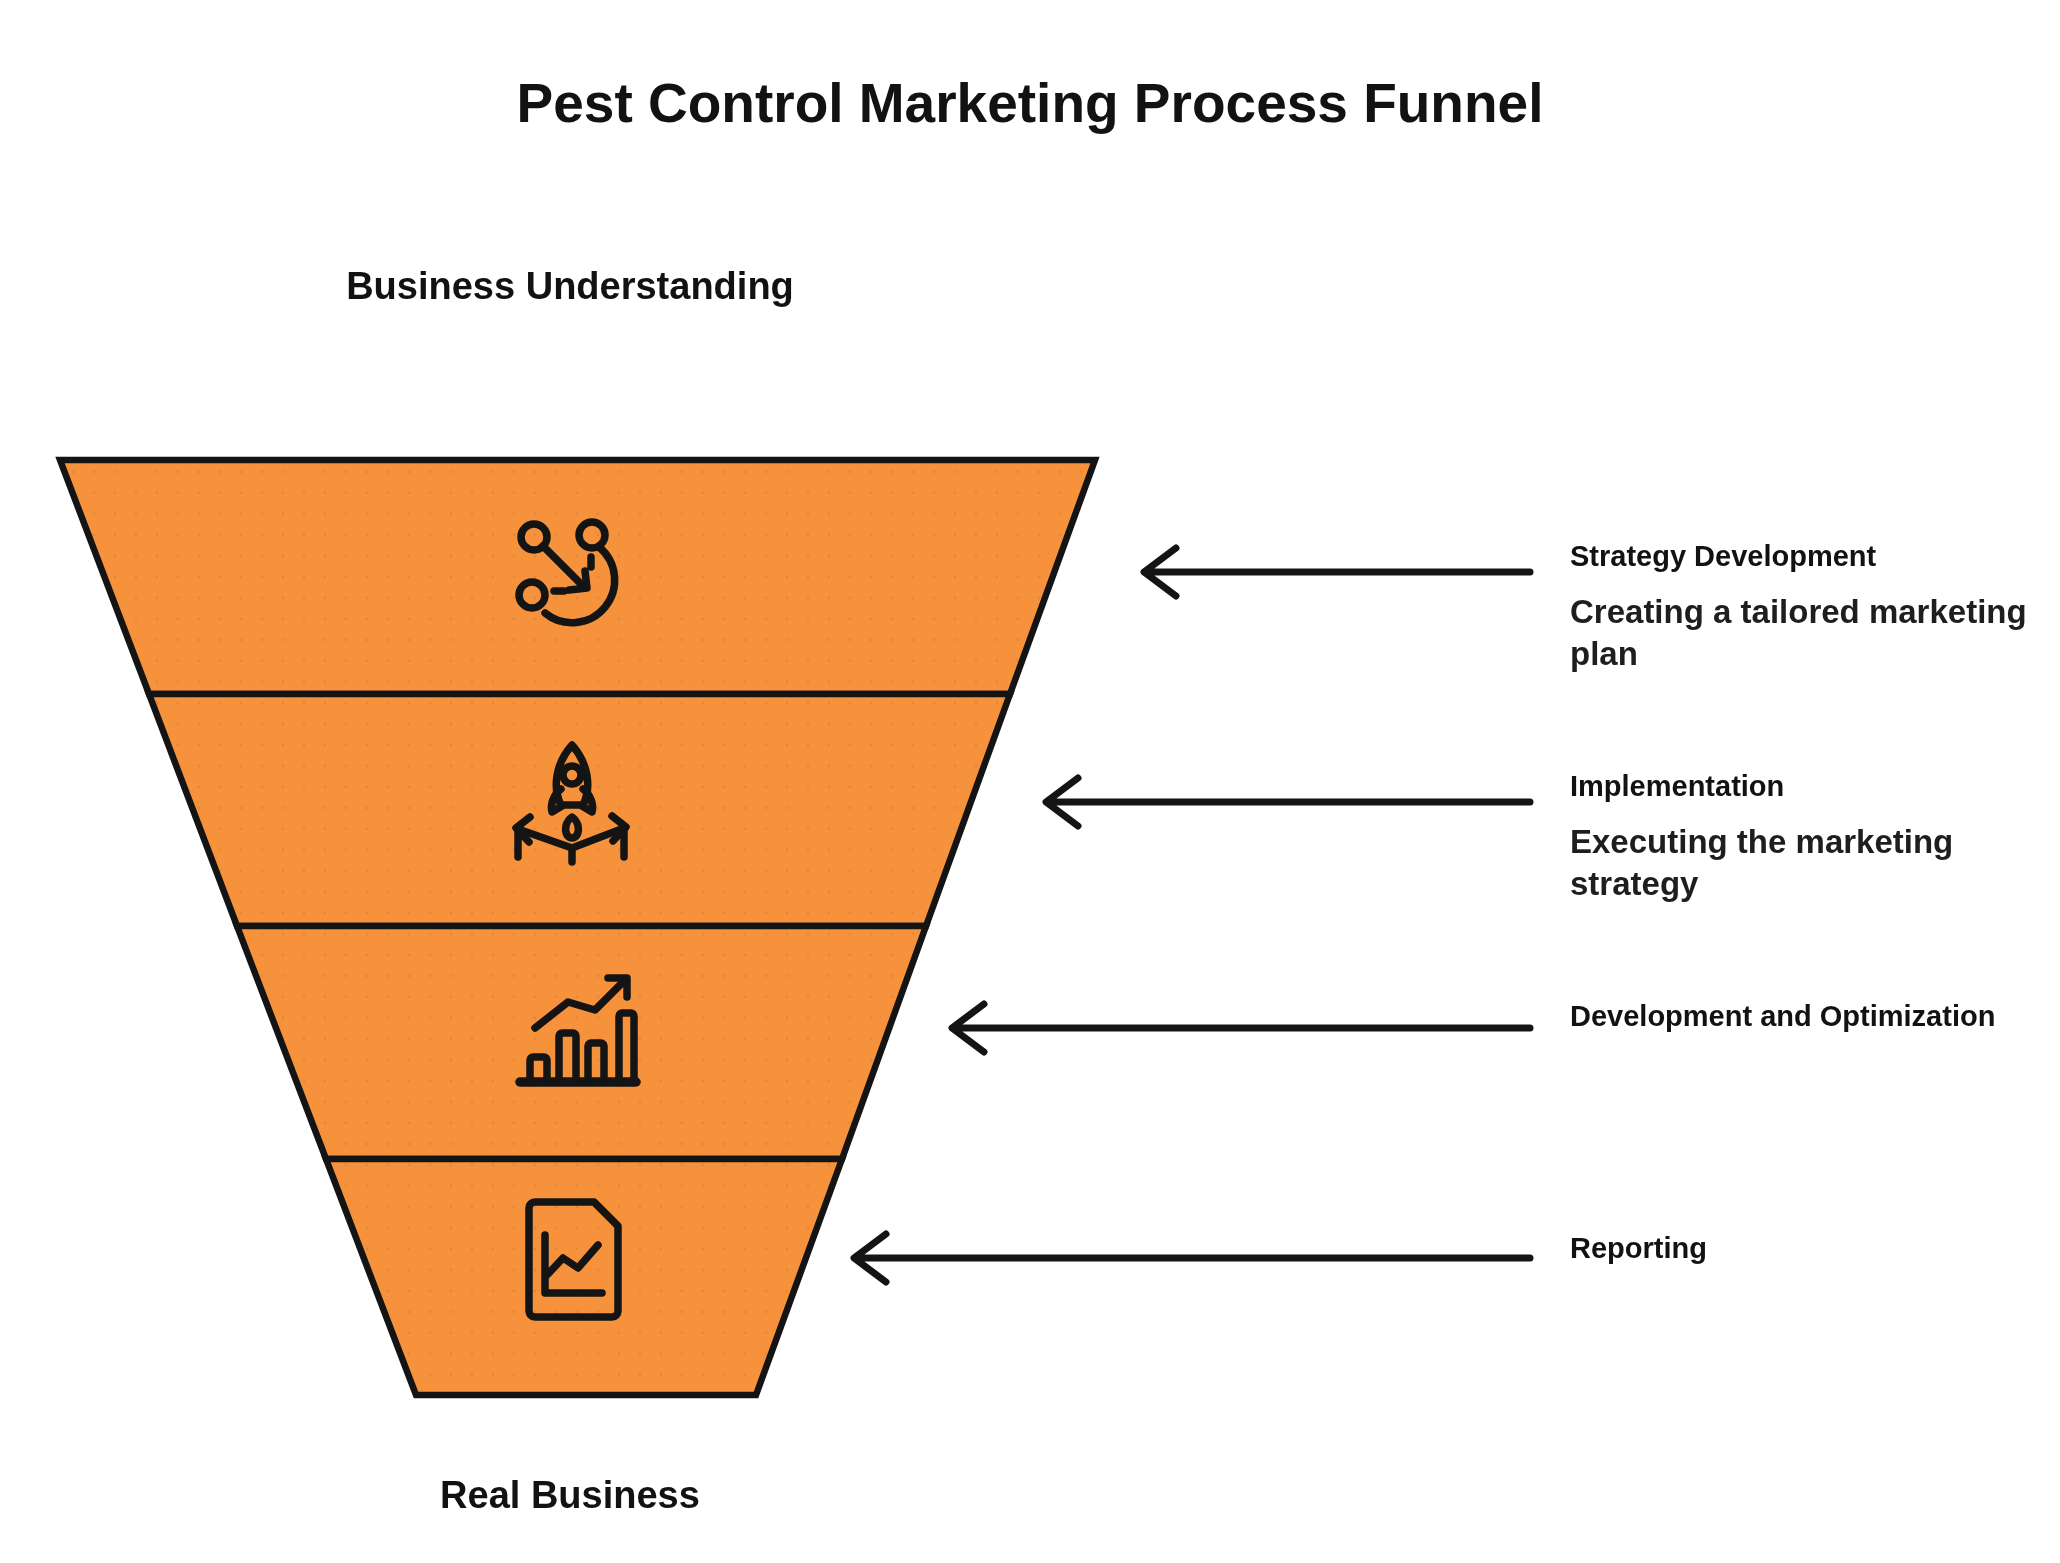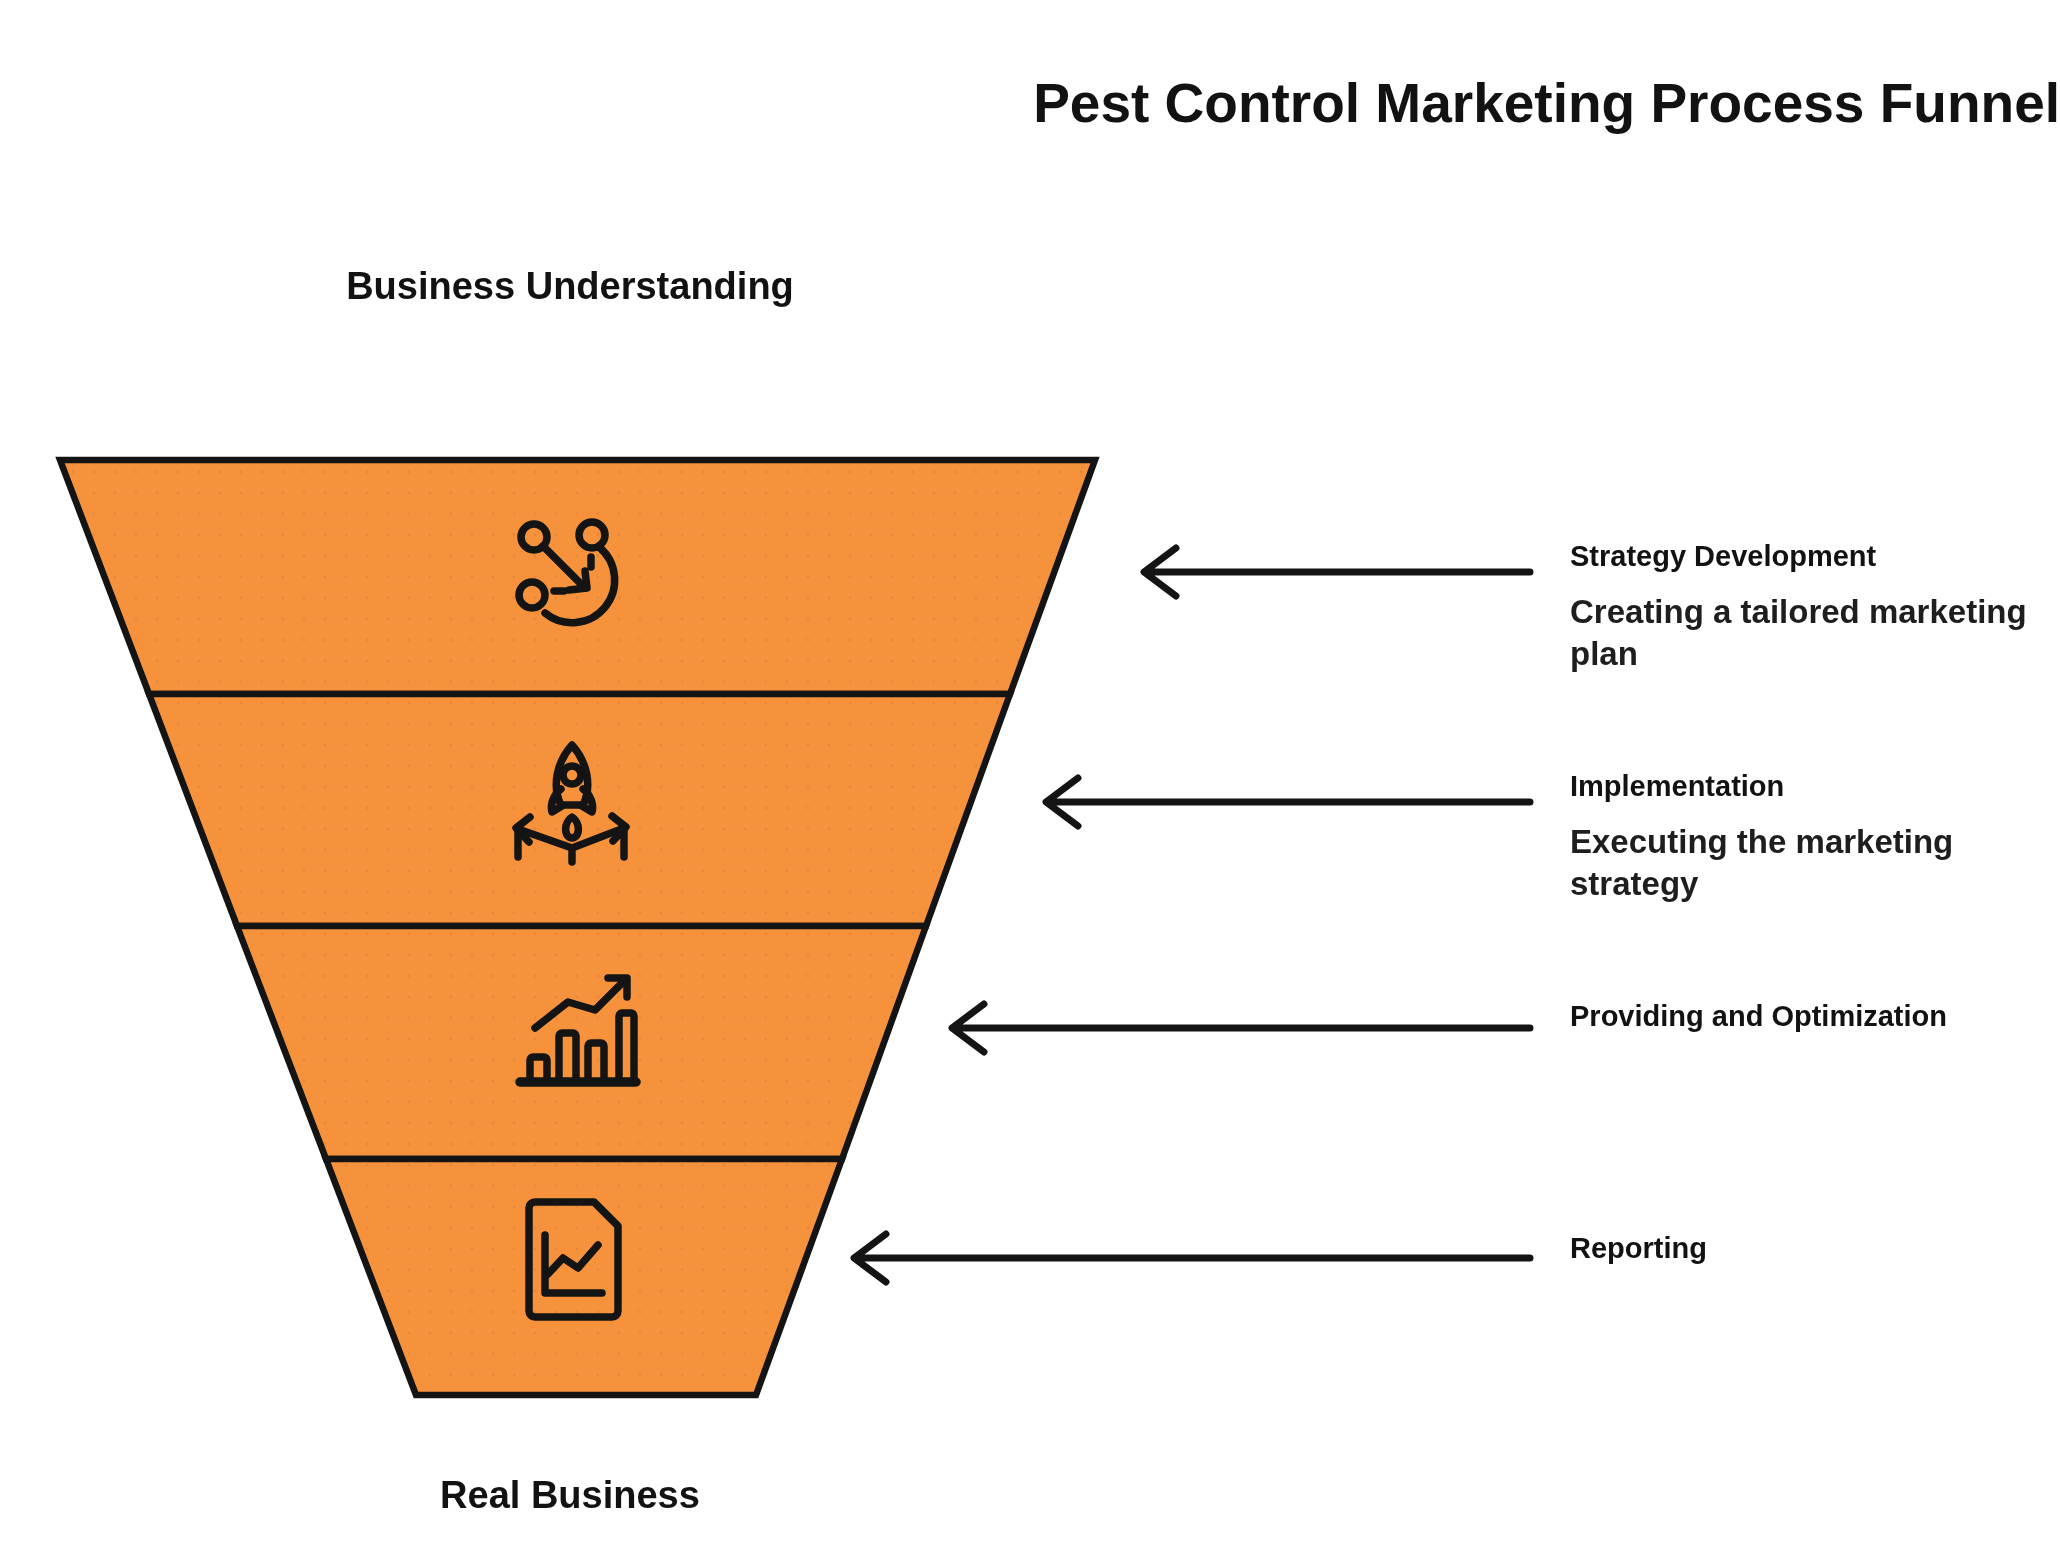--- a/index.html
+++ b/index.html
@@ -14,21 +14,21 @@
     height: 1563px;
     background: #ffffff;
     overflow: hidden;
     color: #1a1a1a;
   }
   .page-title {
     position: absolute;
     top: 34px;
     left: 0;
     width: 2060px;
-    text-align: right;
+    text-align: center;
     font-size: 55px;
     font-weight: bold;
     letter-spacing: 0;
     color: #121212;
   }
   .funnel-svg {
     position: absolute;
     inset: 0;
     width: 2060px;
     height: 1563px;
@@ -160,19 +160,19 @@
 
   <div class="stage-text stage-text-1">
     <div class="heading">Strategy Development</div>
     <div class="desc">Creating a tailored marketing plan</div>
   </div>
   <div class="stage-text stage-text-2">
     <div class="heading">Implementation</div>
     <div class="desc">Executing the marketing strategy</div>
   </div>
   <div class="stage-text stage-text-3">
-    <div class="heading">Providing and Optimization</div>
+    <div class="heading">Development and Optimization</div>
   </div>
   <div class="stage-text stage-text-4">
     <div class="heading">Reporting</div>
   </div>
 
 </div>
 
 </body></html>

